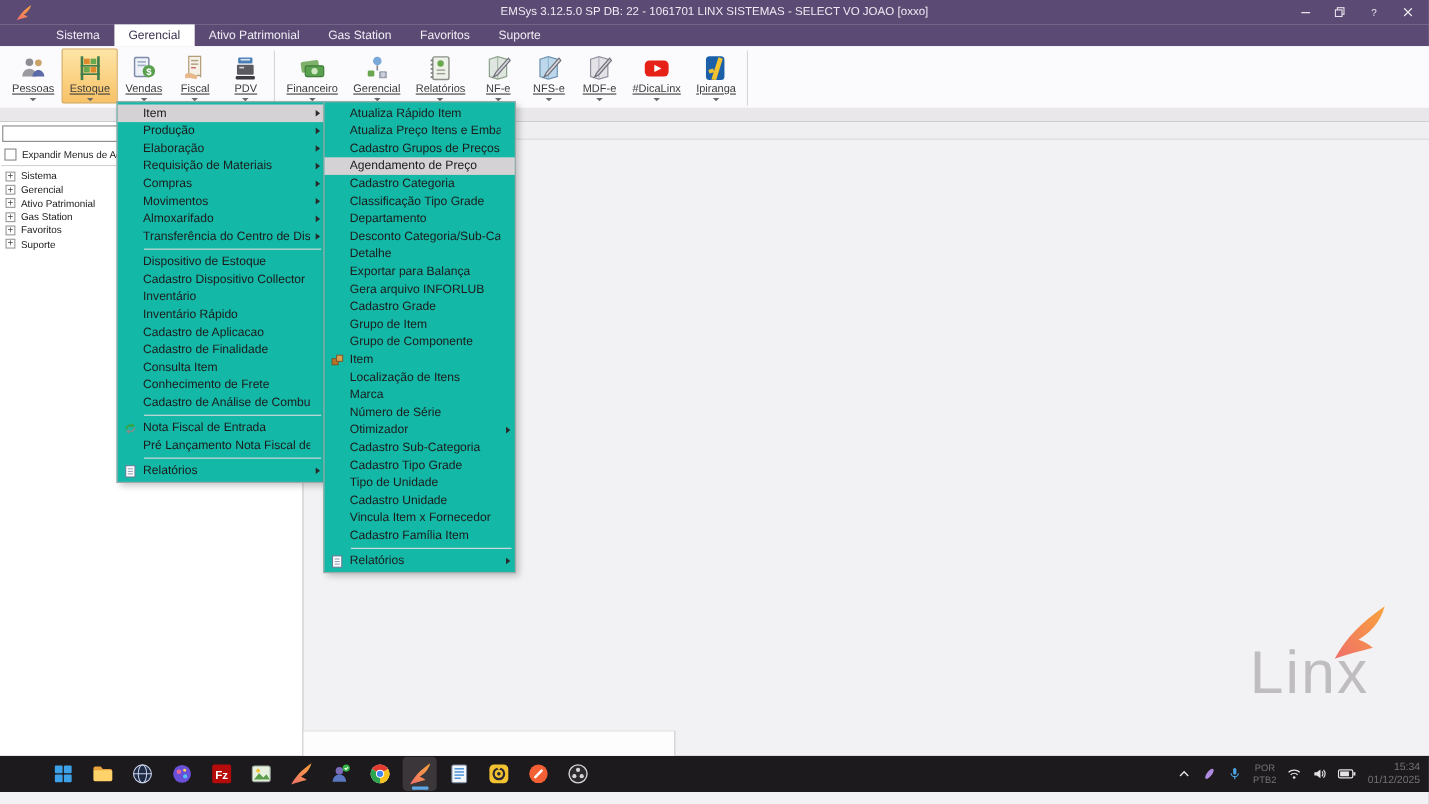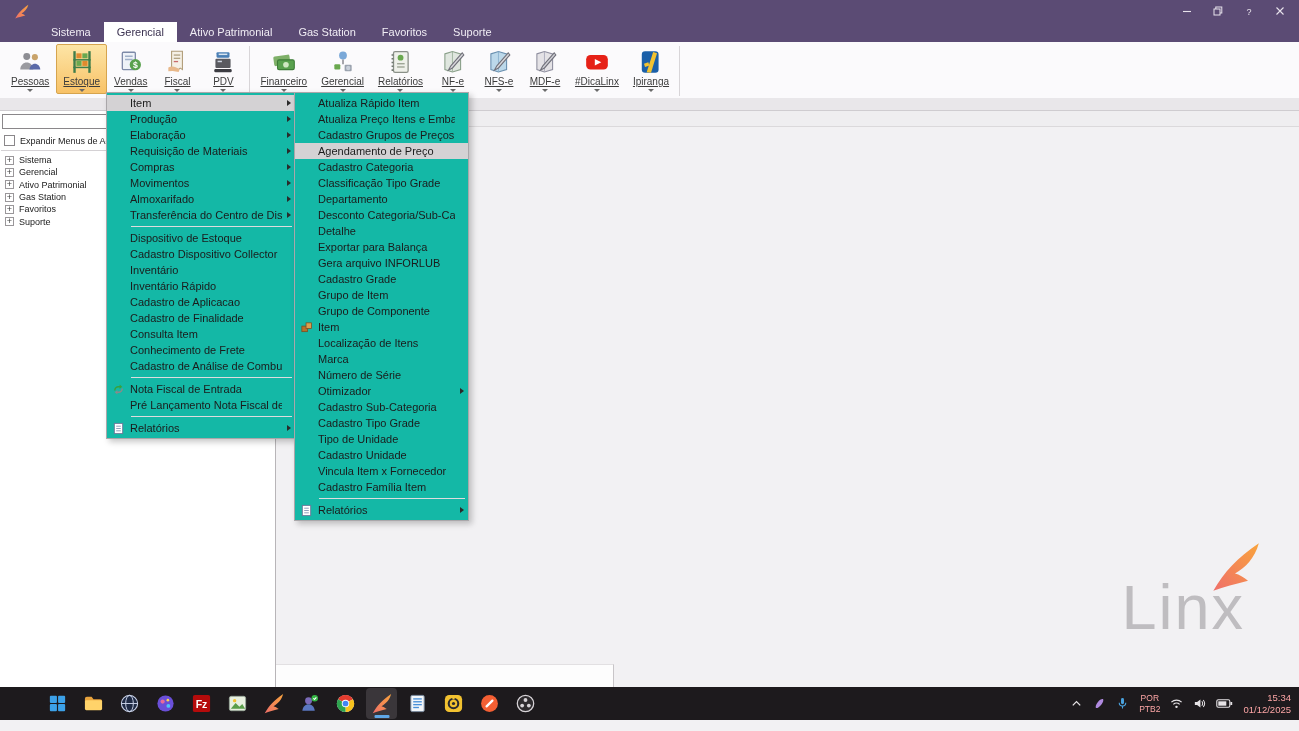--- a/index.html
+++ b/index.html
@@ -37,21 +37,21 @@
   .sb-checkbox{width:9px;height:9px;border:1px solid #8a878a;background:#fff;}
   .sb-tree{position:absolute;top:39px;left:1px;right:1px;border-top:1px solid #d4d1d4;padding-top:3px;}
   .tree-row{display:flex;align-items:center;gap:5px;height:12.3px;font-size:9px;color:#1a1a1a;padding-left:4px;}
   .tree-exp{width:9px;height:9px;border:1px solid #9a979a;background:#fff;display:flex;align-items:center;
     justify-content:center;font-size:9px;line-height:7px;color:#444;box-sizing:border-box;}
   .main{position:relative;flex:1;background:#f2f1f3;}
   .main-band{height:15px;background:#efeef0;border-bottom:1px solid #dbd9db;}
   .bottom-panel{position:absolute;left:0;bottom:0;width:337px;height:22px;background:#fdfdfd;
     border-right:1px solid #c8c5c8;border-top:1px solid #e2e0e2;}
   .watermark{position:absolute;right:54px;bottom:44px;}
-  .wm-text{font-size:63px;color:#bfbdc0;letter-spacing:2px;}
+  .wm-text{font-size:55px;color:#bfbdc0;letter-spacing:2px;}
   .wm-swoosh{position:absolute;right:-16px;top:-30px;width:52px;height:52px;}
   .wm-swoosh svg{width:100%;height:100%;}
   
   .menu{position:absolute;background:#14b8a6;border:1px solid #aaa7aa;box-shadow:3px 3px 6px rgba(0,0,0,.22);
     padding:2px 0;z-index:100;}
   #menu-estoque{left:106px;top:92px;width:188px;}
   #menu-item{left:294px;top:92px;width:173px;}
   .menu-item{height:16px;display:flex;align-items:center;}
   .menu-item.hl{background:#d4d2d4;}
   .mi-icon{width:23px;height:16px;flex:none;display:flex;align-items:center;justify-content:center;}
@@ -64,21 +64,21 @@
   .statusbar{height:11px;background:#efedf0;border-top:1px solid #c9c6c9;border-bottom:2px solid #5b4b74;
     font-size:9px;color:#2a2a2a;padding:1px 4px 0;}
   
   .taskbar{display:flex;align-items:center;height:33px;background:#1d1a1d;}
   .task-icons{display:flex;align-items:center;gap:5px;margin-left:42px;}
   .task-btn{position:relative;width:31px;height:31px;border-radius:4px;display:flex;align-items:center;justify-content:center;}
   .task-btn svg{width:21px;height:21px;}
   .task-dash{position:absolute;bottom:1px;left:50%;transform:translateX(-50%);width:6px;height:2px;border-radius:1px;background:#8d898d;}
   .task-btn.active{background:#3a363a;}
   .task-btn.active .task-dash{width:15px;background:#5fa8e8;height:3px;}
-  .tray{margin-left:auto;display:flex;align-items:center;gap:10px;padding-right:8px;color:#fca5a5;}
+  .tray{margin-left:auto;display:flex;align-items:center;gap:10px;padding-right:8px;color:#737373;}
   .tray-ic{display:flex;align-items:center;justify-content:center;}
   .tray-ic svg{width:13px;height:13px;display:block;}
   .tray-ic.batt svg{width:17px;height:11px;}
   .lang{font-size:8.5px;text-align:center;line-height:1.2;}
   .clock{font-size:9.5px;text-align:right;line-height:1.25;}
 </style>
 </head>
 <body>
 
 <div class="screen">
@@ -86,20 +86,21 @@
   <div class="titlebar">
     <span class="tb-logo"><svg viewBox="0 0 24 24">
           <defs>
             <linearGradient id="g3" x1="0" y1="1" x2="1" y2="0">
               <stop offset="0" stop-color="#ef6f6a"></stop>
               <stop offset="1" stop-color="#f9a43c"></stop>
             </linearGradient>
           </defs>
           <path fill="url(#g3)" d="M2 23c5-9 11-15 21-22-2 7-6 11-11 14 2 .5 4 1.6 6 3.4-6 1.6-11 2.8-16 4.6z"></path>
         </svg></span>
+    <span class="tb-title">EMSys 3.12.5.0 SP DB: 22 - 1061701 LINX SISTEMAS - SELECT VO JOAO [oxxo]</span>
     <div class="tb-controls">
       <span class="tb-ctl">
           <svg viewBox="0 0 10 10">
             <path d="M1 5.5h8" stroke="#e8e3ec" stroke-width="1.1"></path>
           </svg>
         </span>
       <span class="tb-ctl">
           <svg viewBox="0 0 10 10">
             <rect x="2.8" y="1" width="6" height="6" fill="none" stroke="#e8e3ec"></rect>
             <rect x="1" y="3" width="6" height="6" fill="#5b4b74" stroke="#e8e3ec"></rect>

